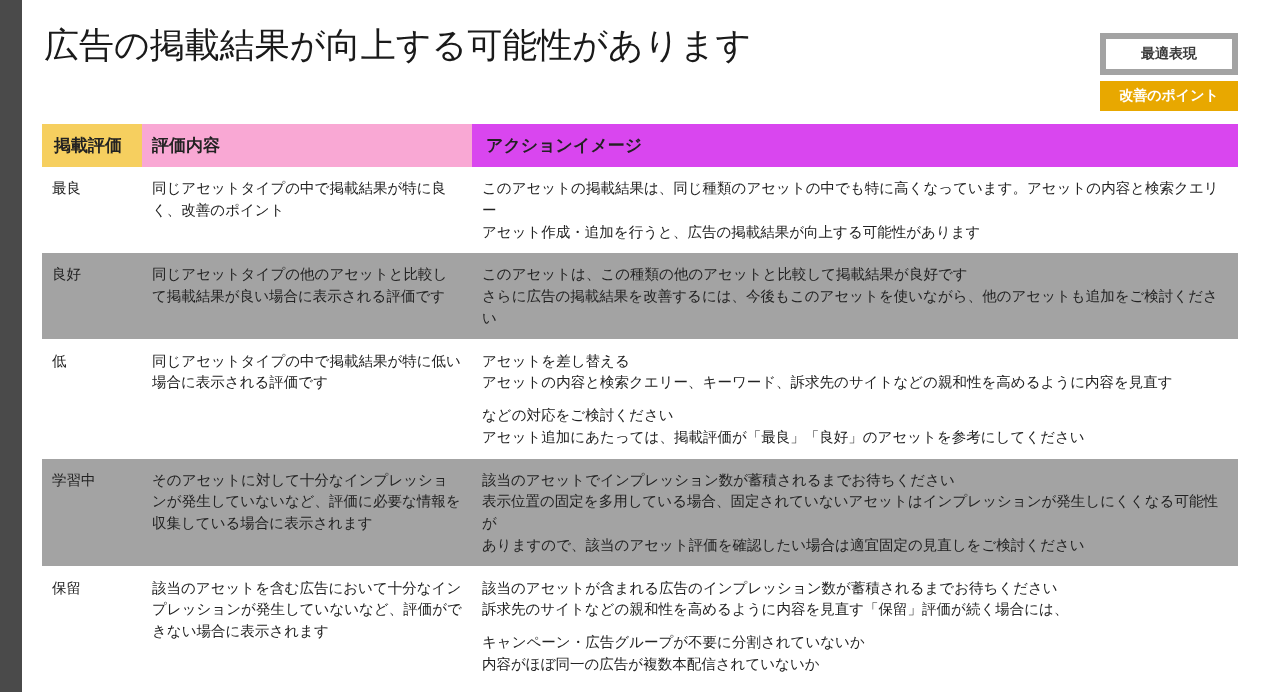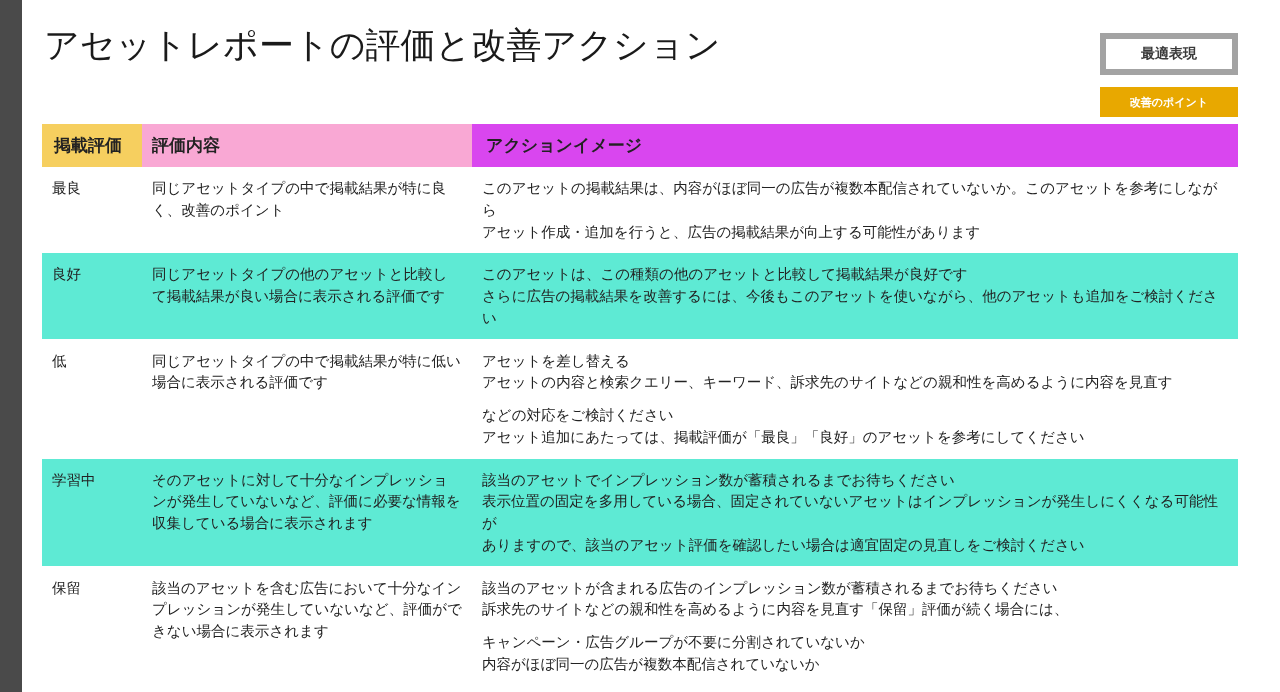--- a/index.html
+++ b/index.html
@@ -37,25 +37,25 @@
     background: #ffffff;
     color: #3a3a3a;
     font-size: 14px;
     font-weight: bold;
     display: flex;
     align-items: center;
     justify-content: center;
   }
   .badge-solid {
     position: absolute;
-    right: 42px; top: 87px;
+    right: 42px; top: 81px;
     width: 138px; height: 30px;
     background: #e8a800;
     color: #ffffff;
-    font-size: 11px;
+    font-size: 14px;
     font-weight: bold;
     display: flex;
     align-items: center;
     justify-content: center;
   }
 
   table.report {
     position: absolute;
     left: 42px; top: 124px;
     width: 1196px;
@@ -85,35 +85,35 @@
     color: #222222;
     line-height: 1.5;
     padding: 11px 10px 9px 10px;
     border-bottom: 1px solid #ffffff;
   }
   td.col-eval { padding-left: 12px; }
   td.col-desc { padding-left: 10px; }
   td.col-action { padding-left: 14px; }
 
   tr.band-white td { background: #ffffff; }
-  tr.band-gray td  { background: #5eead4; }
+  tr.band-gray td  { background: #a3a3a3; }
 
   .bold-line { font-weight: normal; }
 
   .action-block p { margin: 0; }
   .action-block .spacer { height: 11px; }
 </style>
 </head>
 <body>
 
 <div id="page">
 
   <div class="left-bar"></div>
 
-  <div class="title">アセットレポートの評価と改善アクション</div>
+  <div class="title">広告の掲載結果が向上する可能性があります</div>
 
   <div class="badge-outline">最適表現</div>
   <div class="badge-solid">改善のポイント</div>
 
   <table class="report">
     <colgroup>
       <col class="c1">
         <col class="c2">
         <col class="c3">
     </colgroup>
@@ -123,21 +123,21 @@
         <th class="h2">評価内容</th>
         <th class="h3">アクションイメージ</th>
       </tr>
     </thead>
     <tbody id="table-body">
         <tr class="band-white">
           <td class="col-eval">最良</td>
           <td class="col-desc">同じアセットタイプの中で掲載結果が特に良く、改善のポイント</td>
           <td class="col-action">
             <div class="action-block">
-              <p>このアセットの掲載結果は、内容がほぼ同一の広告が複数本配信されていないか。このアセットを参考にしながら</p>
+              <p>このアセットの掲載結果は、同じ種類のアセットの中でも特に高くなっています。アセットの内容と検索クエリー</p>
               <p>アセット作成・追加を行うと、広告の掲載結果が向上する可能性があります</p>
             </div>
           </td>
         </tr>
         <tr class="band-gray">
           <td class="col-eval">良好</td>
           <td class="col-desc">同じアセットタイプの他のアセットと比較して掲載結果が良い場合に表示される評価です</td>
           <td class="col-action">
             <div class="action-block">
               <p>このアセットは、この種類の他のアセットと比較して掲載結果が良好です</p>

